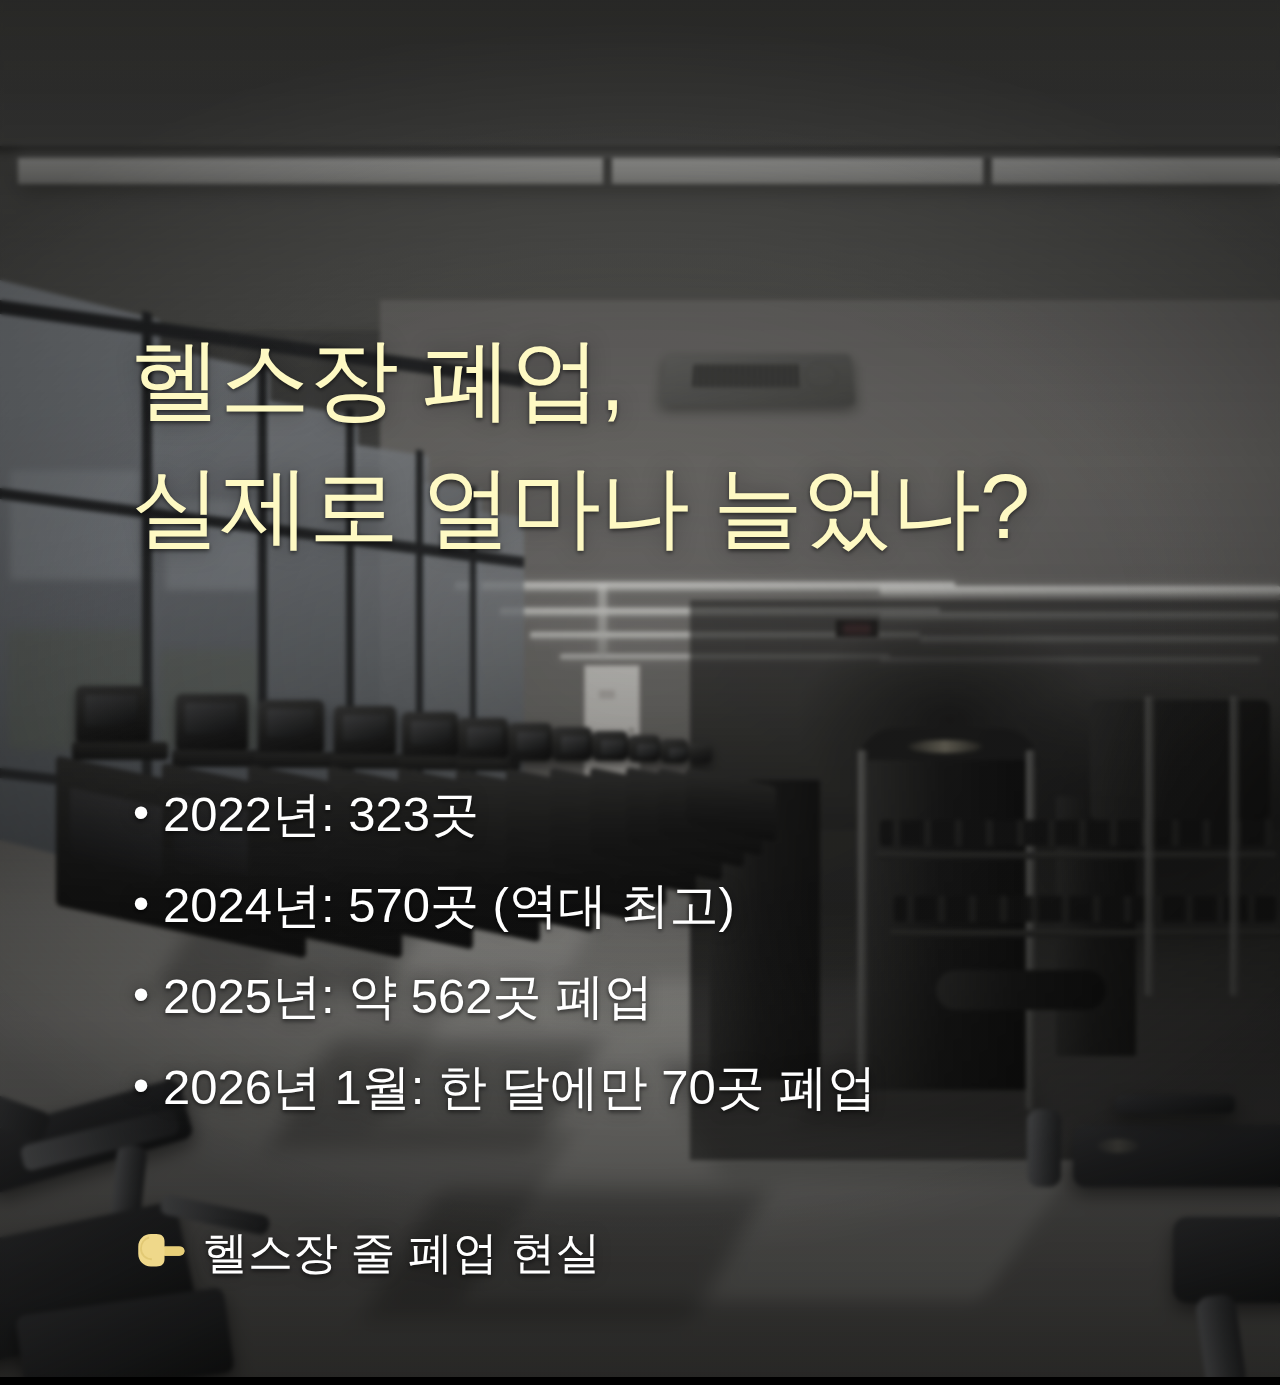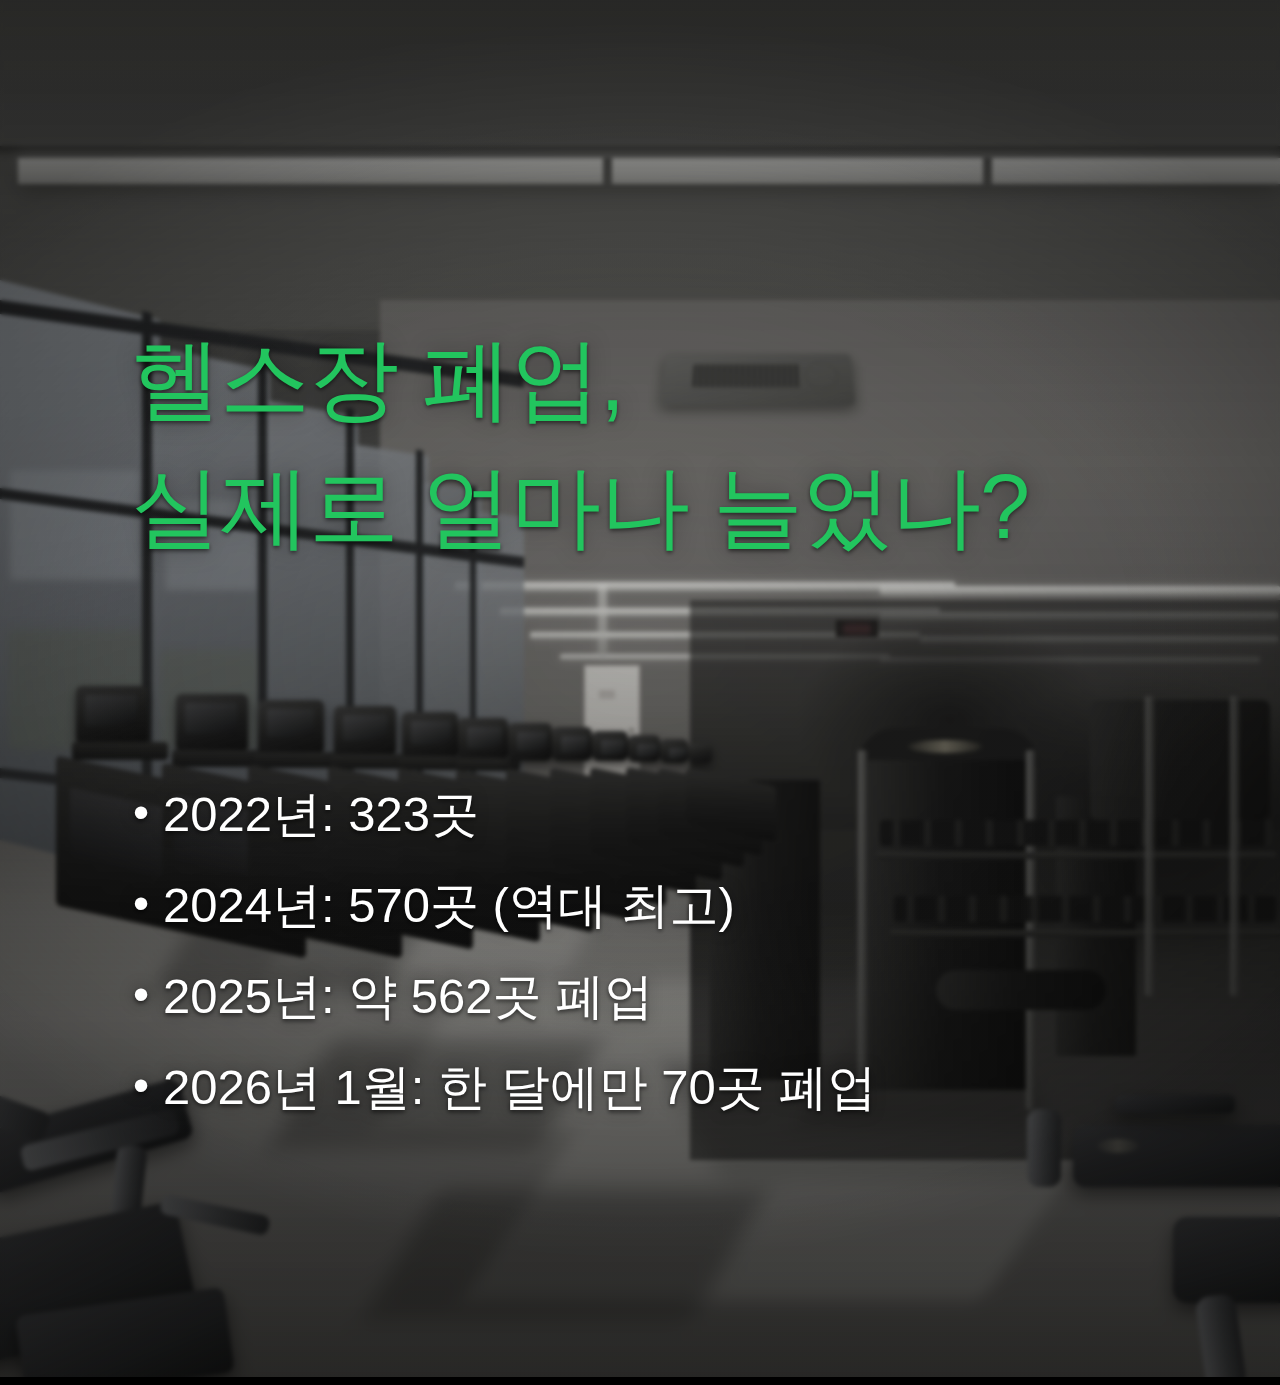--- a/index.html
+++ b/index.html
@@ -148,21 +148,21 @@
     backdrop-filter:saturate(.42) contrast(.98);
     -webkit-backdrop-filter:saturate(.42) contrast(.98);
   }
   .blurveil{position:absolute;inset:0;backdrop-filter:blur(2.2px);-webkit-backdrop-filter:blur(2.2px);}
 
   
   .overlay{position:absolute;inset:0;}
 
   .title{
     position:absolute;left:131px;top:316px;width:1040px;
-    color:#22c55e;font-size:90px;line-height:1.42;font-weight:400;
+    color:#fef9c3;font-size:90px;line-height:1.42;font-weight:400;
     letter-spacing:-1px;
     text-shadow:0 2px 4px rgba(0,0,0,.55), 0 0 22px rgba(0,0,0,.35);
     white-space:pre-line;
   }
 
   .bullets{position:absolute;left:133px;top:787px;width:1040px;}
   .bullet{
     position:relative;display:flex;align-items:flex-start;
     color:#ffffff;font-size:49px;line-height:1.12;font-weight:400;
     margin-bottom:36px;
@@ -395,16 +395,24 @@
       <div class="bullet">
         <span class="dot">•</span>
         <span class="btxt">2025년: 약 562곳 폐업</span>
       </div>
       <div class="bullet">
         <span class="dot">•</span>
         <span class="btxt">2026년 1월: 한 달에만 70곳 폐업</span>
       </div>
     </div>
 
+    <div class="caption">
+      <svg class="hand" viewBox="0 0 64 56">
+        <path d="M8 22c0-8 6-14 14-14h6c6 0 9 3 9 8v6h16c4 0 6 2 6 5s-2 5-6 5H37v4c0 5-3 8-9 8h-6C14 44 8 38 8 30z" fill="#efd88a"></path>
+        <path d="M37 22h16c4 0 6 2 6 5s-2 5-6 5H37z" fill="#e8cf78"></path>
+        <path d="M20 12c-5 1-9 6-9 12 0 7 5 12 12 12" fill="none" stroke="#d9bf68" stroke-width="2" opacity=".6"></path>
+      </svg>
+      <span>헬스장 줄 폐업 현실</span>
+    </div>
   </div>
 
   <div class="bottombar"></div>
 </div>
 
 </body></html>

